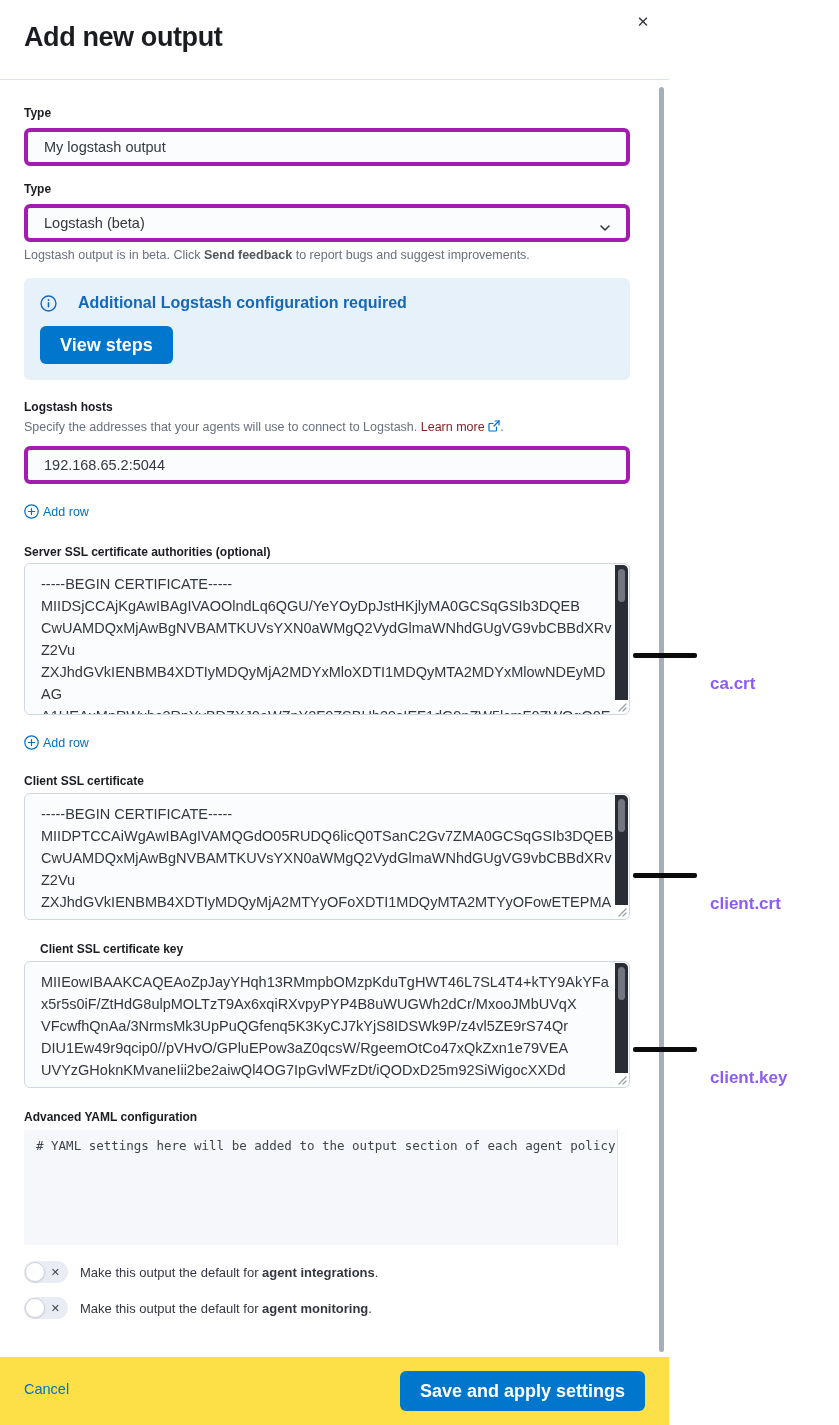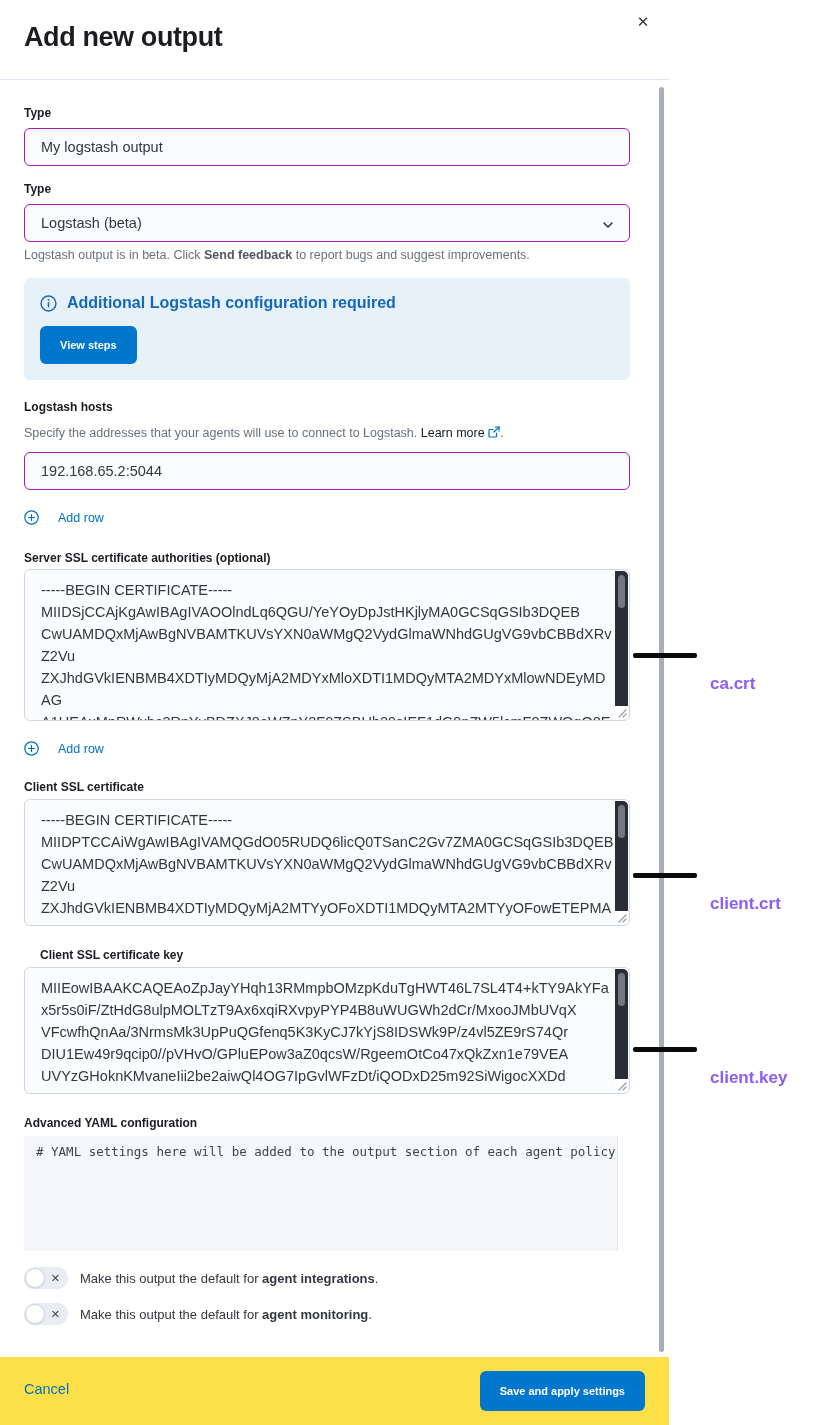--- a/index.html
+++ b/index.html
@@ -12,50 +12,50 @@
   .flyout-header { position:relative; height:80px; border-bottom:1px solid #dde3ec; }
   .flyout-title { position:absolute; left:24px; top:22px; font-size:27px; font-weight:700; color:#1a1c21; letter-spacing:-0.4px; }
   .close-btn { position:absolute; right:14px; top:10px; width:24px; height:24px; background:none; border:none; cursor:pointer; font-size:15px; color:#343741; line-height:24px; text-align:center; }
 
   .flyout-body { position:relative; padding:26px 39px 0 24px; }
 
   .field-label { font-size:12px; font-weight:700; color:#1a1c21; margin-bottom:8px; }
 
   .text-input, .select-input {
     position:relative; width:606px; height:38px; background:#fbfcfd;
-    border:1px solid #a21caf; border-radius:6px; padding:0 16px;
+    border:4px solid #a21caf; border-radius:6px; padding:0 16px;
     font-size:14.5px; color:#343741; display:flex; align-items:center;
   }
   .select-input .chevron { position:absolute; right:14px; top:13px; }
 
   .group-name { margin-bottom:16px; }
   .group-type { margin-bottom:16px; }
   .help-text { margin-top:6px; font-size:12.5px; color:#69707d; }
   .help-text b { color:#51565f; }
 
   
   .callout { width:606px; background:#e6f1fa; border-radius:6px; padding:16px; margin-bottom:20px; }
-  .callout-head { display:flex; align-items:center; gap:10px; }
+  .callout-head { display:flex; align-items:center; gap:21px; }
   .callout-title { font-size:16px; font-weight:700; color:#1568b8; }
   .btn-primary {
     display:inline-flex; align-items:center; justify-content:center;
     background:#0077cc; color:#fff; border:none; border-radius:6px;
-    font-size:11px; font-weight:700; cursor:pointer;
+    font-size:18px; font-weight:700; cursor:pointer;
     font-family:"Liberation Sans", sans-serif;
   }
   .view-steps { height:38px; padding:0 20px; margin-top:14px; }
 
   
   .group-hosts { margin-bottom:22px; }
-  .group-hosts .field-label { margin-bottom:12px; }
+  .group-hosts .field-label { margin-bottom:6px; }
   .field-desc { font-size:12.5px; color:#69707d; margin-bottom:12px; }
-  .link { color:#0f172a; text-decoration:none; cursor:pointer; }
+  .link { color:#7f1d1d; text-decoration:none; cursor:pointer; }
   .field-desc .link { font-weight:500; }
   .hosts-input { margin-top:10px; }
-  .add-row { display:inline-flex; align-items:center; gap:19px; margin-top:20px; font-size:12.5px; font-weight:500; color:#0071c2; cursor:pointer; }
+  .add-row { display:inline-flex; align-items:center; gap:4px; margin-top:20px; font-size:12.5px; font-weight:500; color:#0071c2; cursor:pointer; }
 
   
   .group-ca { margin-bottom:20px; }
   .group-cert { margin-bottom:22px; }
   .cert-box {
     position:relative; width:606px; background:#fbfcfd;
     border:1px solid #d0d7e2; border-radius:6px; overflow:hidden;
     padding:9px 44px 0 16px;
   }
   .cert-box.h-tall { height:152px; }

